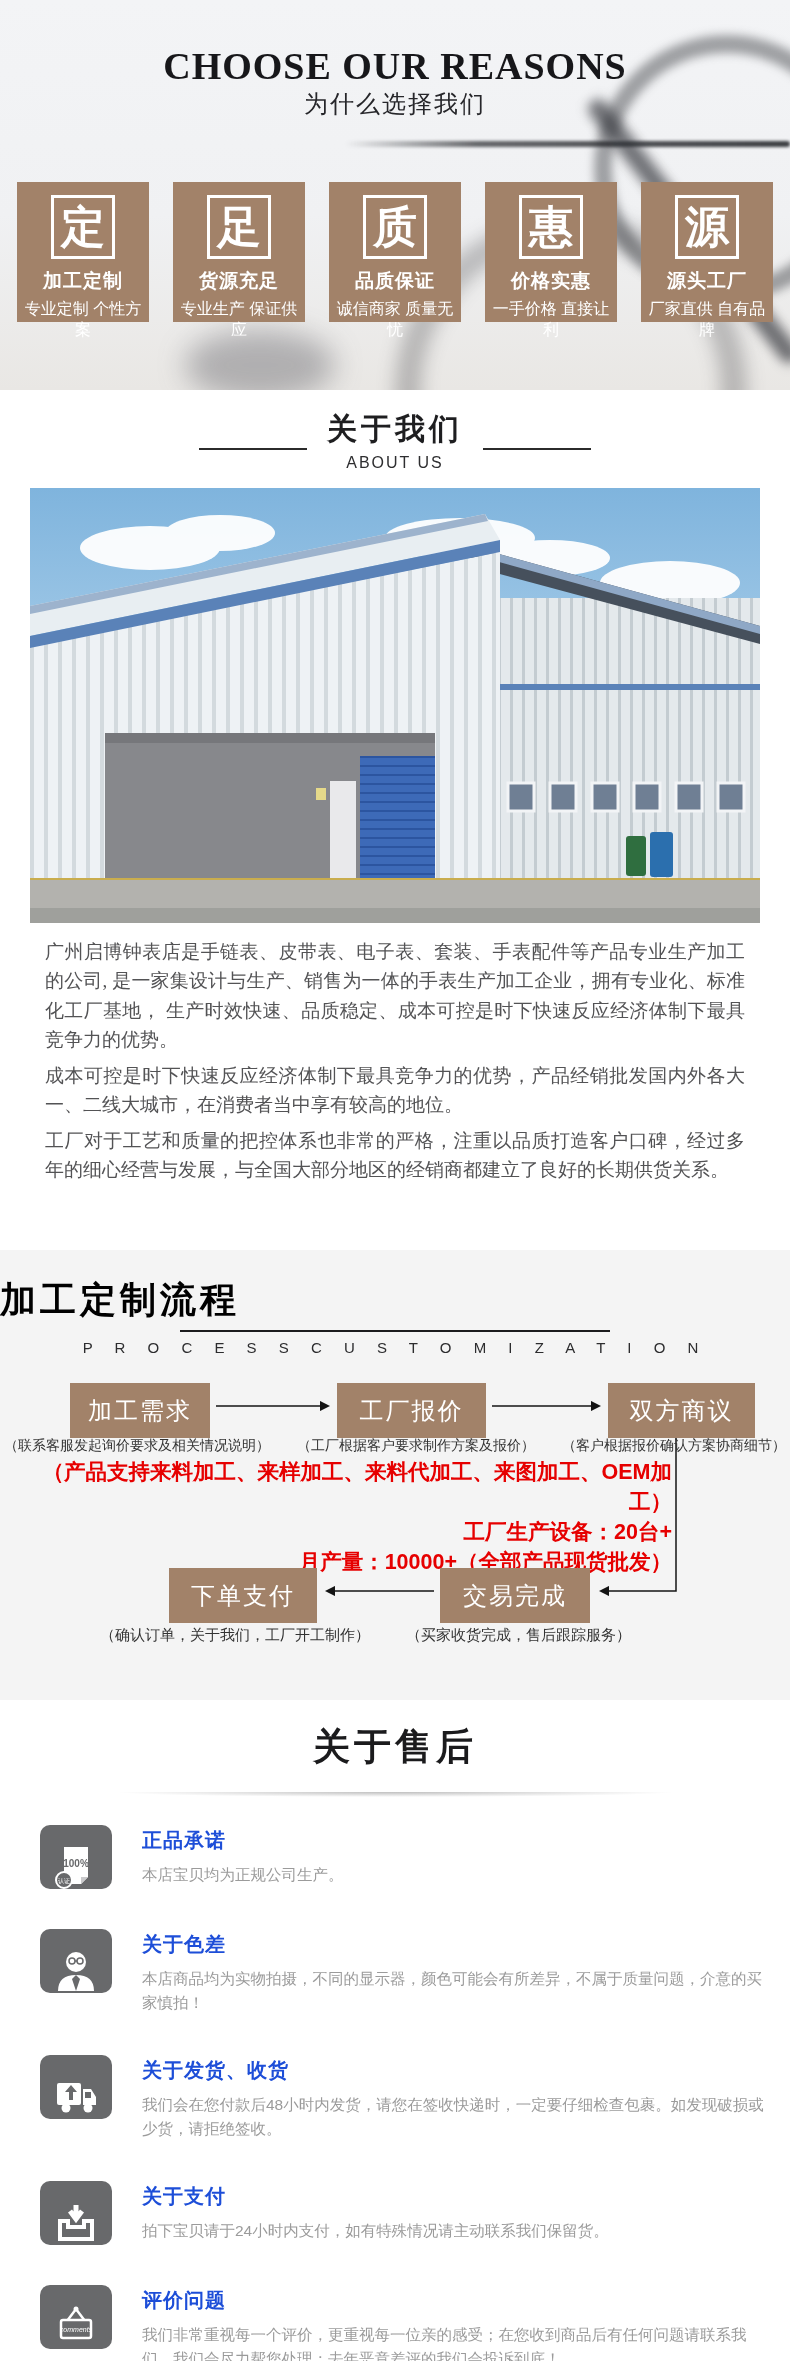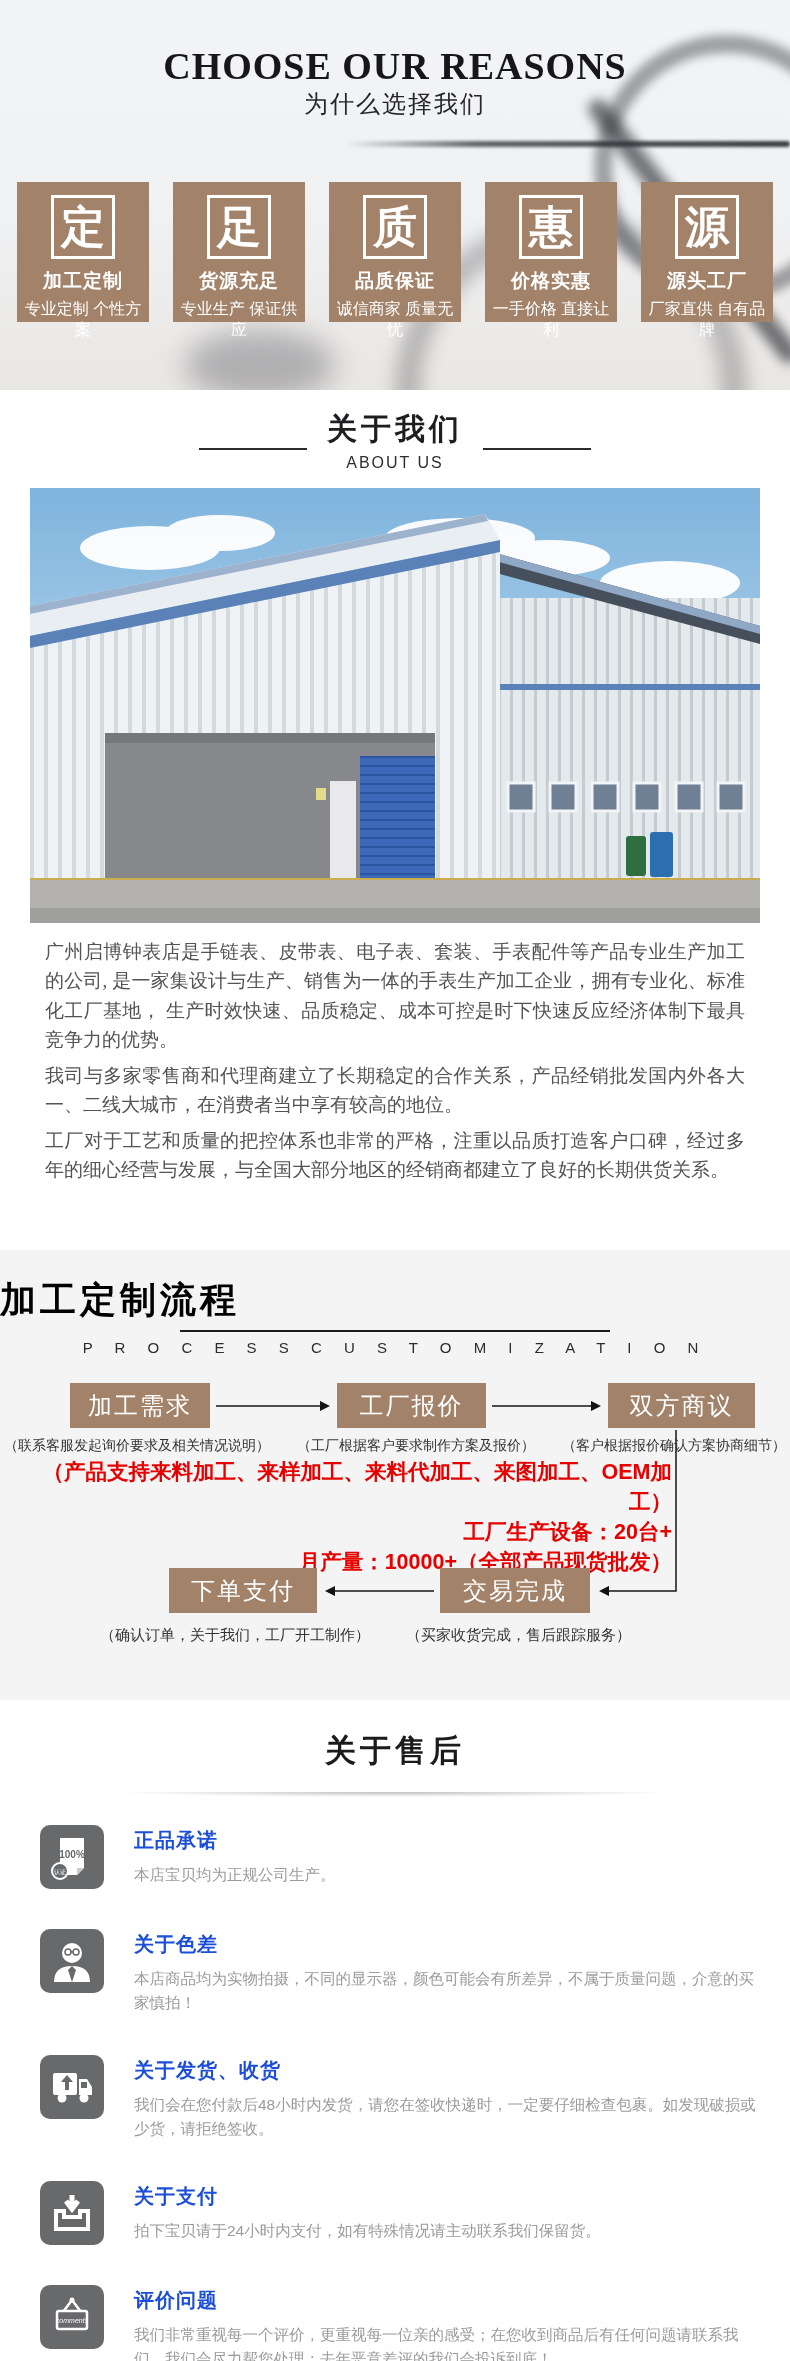--- a/index.html
+++ b/index.html
@@ -31,39 +31,39 @@
   .factory-photo{display:block;margin:16px auto 0;width:730px;height:435px;}
   .about-text{margin:14px 45px 0;font-family:"Liberation Serif","DejaVu Serif",serif;font-size:19px;line-height:1.55;color:#535355;text-align:justify;}
   .about-text p{margin:0 0 6px 0;}
 
   
   .process{height:450px;background:#f4f4f4;box-sizing:border-box;padding-top:26px;overflow:hidden;}
   .proc-title{margin:0;text-align:left;font-size:36px;line-height:48px;font-weight:bold;color:#000000;letter-spacing:4px;}
   .proc-underline{width:430px;height:2px;background:#1c1c1e;margin:6px auto 7px;}
   .proc-sub{text-align:center;font-size:15px;letter-spacing:9px;color:#2c2c2e;}
   .flow{position:relative;margin-top:27px;height:300px;}
-  .flow-box{position:absolute;height:45px;background:#a28269;color:#fff;font-size:24px;letter-spacing:2px;display:flex;align-items:center;justify-content:center;}
+  .flow-box{position:absolute;height:55px;background:#a28269;color:#fff;font-size:24px;letter-spacing:2px;display:flex;align-items:center;justify-content:center;}
   .fb1{left:70px;top:0;width:140px;}
   .fb2{left:337px;top:0;width:149px;}
   .fb3{left:608px;top:0;width:147px;}
   .fb4{left:169px;top:185px;width:148px;}
   .fb5{left:440px;top:185px;width:150px;}
   .flow-arrows{position:absolute;inset:0;width:790px;height:300px;}
   .flow-notes{position:absolute;top:54px;left:0;right:0;display:flex;justify-content:space-between;padding:0 4px;font-size:14px;color:#333;}
   .red-block{position:absolute;top:74px;right:118px;left:8px;text-align:right;color:#e60000;font-weight:bold;font-size:21.5px;line-height:30px;}
   .note2{position:absolute;top:243px;font-size:15px;color:#333;}
   .n2a{left:100px;} .n2b{left:406px;}
 
   
   .aftersale{height:661px;background:#fff;box-sizing:border-box;padding-top:22px;overflow:hidden;}
-  .as-title{margin:8px;text-align:center;font-family:"Liberation Serif","DejaVu Serif",serif;font-size:31px;font-weight:bold;letter-spacing:4px;color:#1b1b1d;}
+  .as-title{margin:0;text-align:center;font-family:"Liberation Serif","DejaVu Serif",serif;font-size:37px;font-weight:bold;letter-spacing:4px;color:#1b1b1d;}
   .as-shadow{height:7px;margin:20px 6px 0;background:radial-gradient(ellipse 50% 100% at 50% 0,rgba(0,0,0,.25),rgba(0,0,0,0) 72%);}
   .as-list{margin:26px 25px 0 40px;}
   .as-item{display:flex;gap:30px;margin-bottom:40px;}
-  .as-icon{flex:none;width:64px;height:64px;background:#68696b;border-radius:10px;display:flex;align-items:center;justify-content:center;}
+  .as-icon{flex:none;width:72px;height:64px;background:#68696b;border-radius:10px;display:flex;align-items:flex-end;justify-content:center;}
   .as-item h3{margin:2px 0 0 0;font-size:20px;font-weight:bold;color:#1d4ed8;letter-spacing:1px;}
   .as-item .as-desc{margin-top:9px;font-size:15.5px;line-height:1.55;color:#9b9b9b;}
 </style>
 </head>
 <body>
 
 <div class="page">
 
   <section class="hero">
     <div class="deco glasses-ring"></div>
@@ -167,21 +167,21 @@
       <rect x="300" y="293" width="26" height="97" fill="#e9e9eb"></rect>
       <rect x="330" y="268" width="75" height="122" fill="url(#shutter)"></rect>
       <rect x="286" y="300" width="10" height="12" fill="#e5d98a"></rect>
 
       <rect x="596" y="348" width="20" height="40" rx="3" fill="#2f6e3f"></rect>
       <rect x="620" y="344" width="23" height="45" rx="3" fill="#2b6fae"></rect>
     </svg>
 
     <div class="about-text">
       <p>广州启博钟表店是手链表、皮带表、电子表、套装、手表配件等产品专业生产加工的公司, 是一家集设计与生产、销售为一体的手表生产加工企业，拥有专业化、标准化工厂基地，  生产时效快速、品质稳定、成本可控是时下快速反应经济体制下最具竞争力的优势。</p>
-      <p>我司与多家零售商和代理商建立了长期稳定的合作关系，产品经销批发国内外各大一、二线大城市，在消费者当中享有较高的地位。</p>
+      <p>成本可控是时下快速反应经济体制下最具竞争力的优势，产品经销批发国内外各大一、二线大城市，在消费者当中享有较高的地位。</p>
       <p>工厂对于工艺和质量的把控体系也非常的严格，注重以品质打造客户口碑，经过多年的细心经营与发展，与全国大部分地区的经销商都建立了良好的长期供货关系。</p>
     </div>
   </section>
 
   <section class="process">
     <h2 class="proc-title">加工定制流程</h2>
     <div class="proc-underline"></div>
     <div class="proc-sub">P R O C E S S   C U S T O M I Z A T I O N</div>
 
     <div class="flow">

